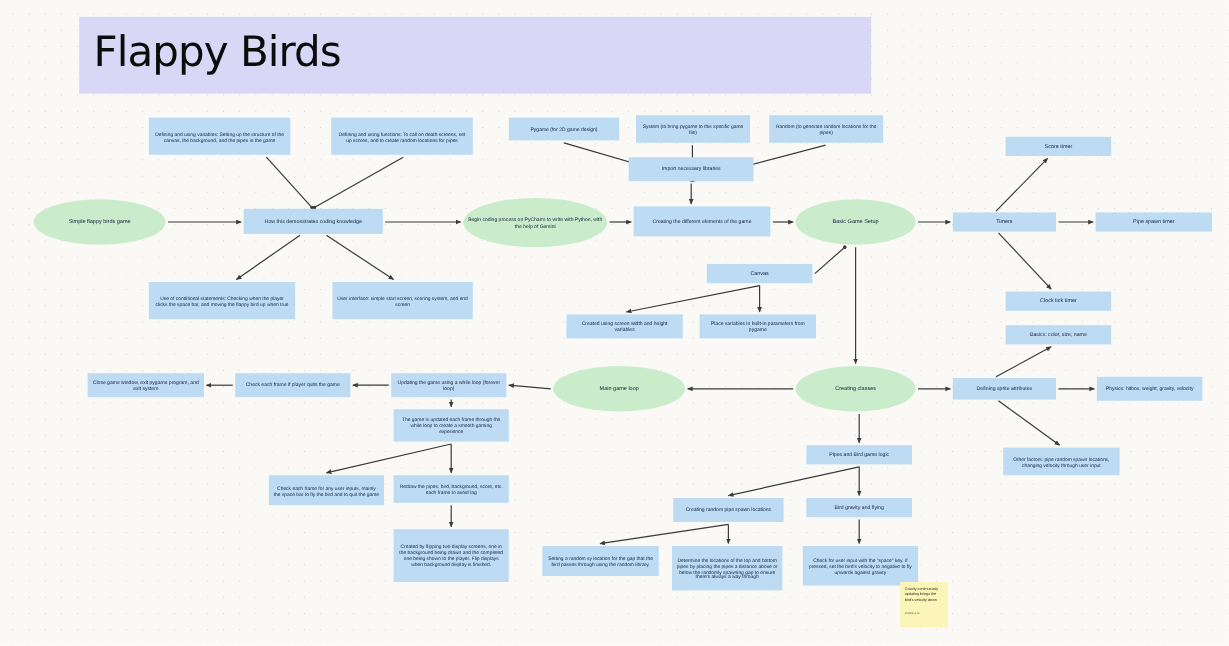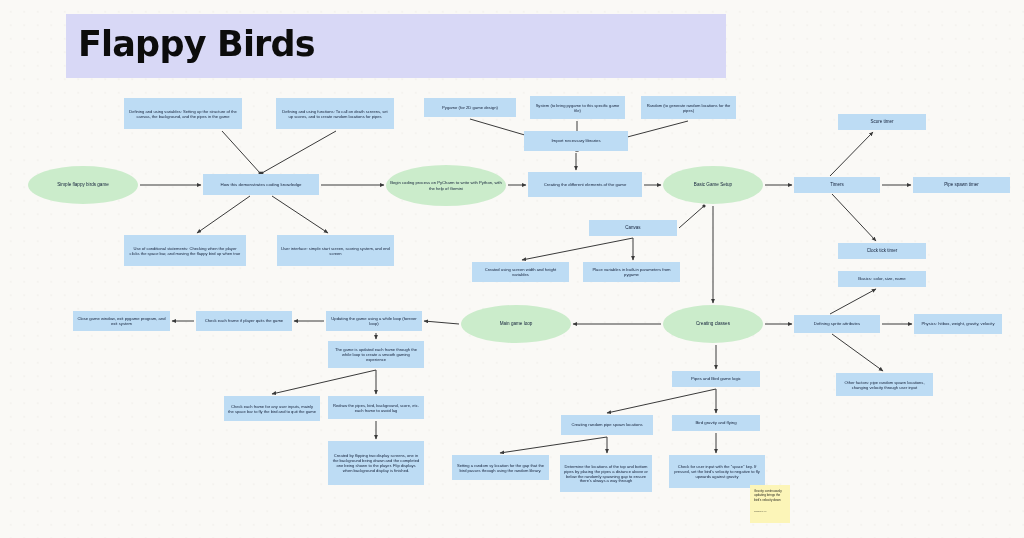--- a/index.html
+++ b/index.html
@@ -31,21 +31,21 @@
     top: 14px;
     width: 660px;
     height: 64px;
     background: #d8d8f6;
   }
   .title-text {
     position: absolute;
     left: 78px;
     top: 24px;
     font-size: 35px;
-    font-weight: bold;
+    font-weight: normal;
     letter-spacing: -0.8px;
     color: #0c0c0c;
     font-family: "DejaVu Sans", sans-serif;
     white-space: nowrap;
   }
   .node {
     position: absolute;
     box-sizing: border-box;
     display: flex;
     align-items: center;

